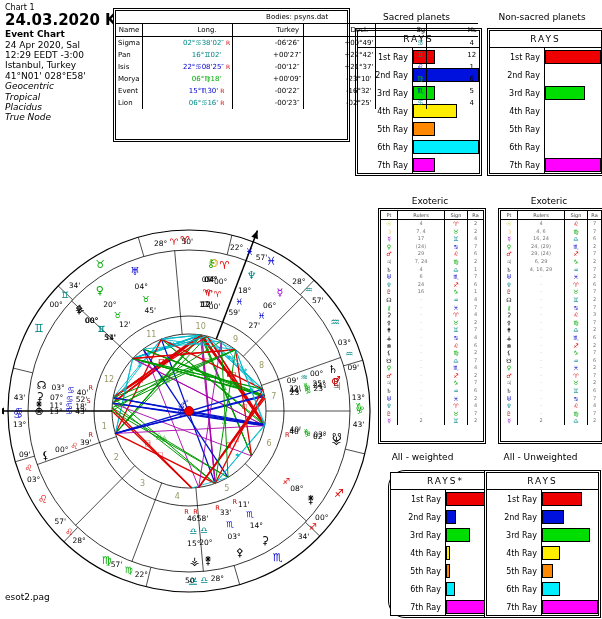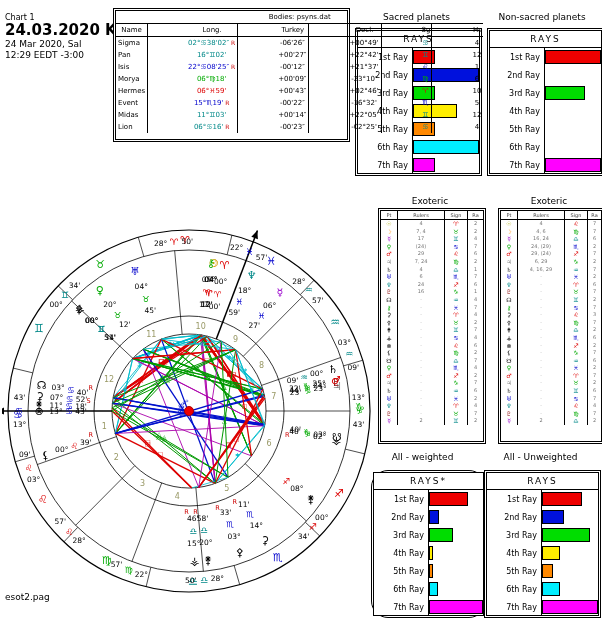--- a/index.html
+++ b/index.html
@@ -1,20 +1,20 @@
 <!DOCTYPE html>
 <html><head>
 <meta charset="utf-8">
 <style>
   html,body{margin:0;padding:0;}
   body{width:602px;height:619px;position:relative;background:#fff;
        font-family:"DejaVu Sans","Liberation Sans",sans-serif;color:#000;overflow:hidden;}
   .abs{position:absolute;}
   
-  #hdr{left:5px;top:13px;width:200px;line-height:1.15;}
+  #hdr{left:5px;top:3px;width:200px;line-height:1.15;}
   #hdr .chart-label{font-size:8px;}
   #hdr .big-title{font-size:15px;font-weight:bold;white-space:nowrap;}
   #hdr .sub{font-size:9px;font-weight:bold;}
   #hdr .line{font-size:9px;}
   #hdr .iline{font-size:9px;font-style:italic;}
   
   .dbox{border:1px solid #000;padding:1px;background:#fff;}
   .dbox-inner{border:1px solid #000;height:100%;box-sizing:border-box;background:#fff;}
   
   #bodies{left:113px;top:8px;width:233px;height:130px;z-index:5;}
@@ -41,23 +41,32 @@
   .rul-table .ru{color:#777;font-size:5px;}
   #footer-file{left:5px;top:592px;font-size:9px;}
   svg text{font-family:"DejaVu Sans","Liberation Sans",sans-serif;}
 </style>
 </head>
 <body>
 
 <div id="hdr" class="abs">
   <div class="chart-label">Chart 1</div>
   <div class="big-title">24.03.2020 Koc Bur</div>
+  <div class="sub">Event Chart</div>
   <div id="hdr-lines">
-      <div class="line">24 Mar 2020, Sal</div>
+      <div class="line">24 Apr 2020, Sal</div>
       <div class="line">12:29  EEDT -3:00</div>
+      <div class="line">Istanbul, Turkey</div>
+      <div class="line">41°N01' 028°E58'</div>
+    </div>
+  <div id="hdr-ilines">
+      <div class="iline">Geocentric</div>
+      <div class="iline">Tropical</div>
+      <div class="iline">Placidus</div>
+      <div class="iline">True Node</div>
     </div>
 </div>
 
 <div id="bodies" class="abs dbox">
   <div class="dbox-inner">
     <table>
       <thead>
         <tr>
             <td class="ttl" colspan="6">Bodies: psyns.dat</td>
           </tr>
@@ -97,42 +106,26 @@
           </tr>
           <tr>
             <td>Morya</td>
             <td class="vl c"><span style="color: rgb(0, 170, 0);">06°♍18'</span></td>
             <td class="vl c">+00'09″</td>
             <td class="vl c">-23°10'</td>
             <td class="vl c" style="color: rgb(0, 170, 0);">♍</td>
             <td class="vl c">6</td>
           </tr>
           <tr>
-            <td>Hermes</td>
-            <td class="vl c"><span style="color: rgb(221, 0, 0);">06°♓59'</span></td>
-            <td class="vl c">+00'43″</td>
-            <td class="vl c">+02°46'</td>
-            <td class="vl c" style="color: rgb(221, 0, 0);">♈</td>
-            <td class="vl c">10</td>
-          </tr>
-          <tr>
             <td>Event</td>
-            <td class="vl c"><span style="color: rgb(0, 0, 204);">15°♏19'</span><span class="flagR"> R</span></td>
+            <td class="vl c"><span style="color: rgb(0, 0, 204);">15°♏30'</span><span class="flagR"> R</span></td>
             <td class="vl c">-00'22″</td>
             <td class="vl c">-16°32'</td>
             <td class="vl c" style="color: rgb(0, 0, 204);">♏</td>
             <td class="vl c">5</td>
-          </tr>
-          <tr>
-            <td>Midas</td>
-            <td class="vl c"><span style="color: rgb(0, 136, 136);">11°♊03'</span></td>
-            <td class="vl c">+00'14″</td>
-            <td class="vl c">+22°05'</td>
-            <td class="vl c" style="color: rgb(0, 136, 136);">♊</td>
-            <td class="vl c">12</td>
           </tr>
           <tr>
             <td>Lion</td>
             <td class="vl c"><span style="color: rgb(0, 136, 136);">06°♋16'</span><span class="flagR"> R</span></td>
             <td class="vl c">-00'23″</td>
             <td class="vl c">-02°25'</td>
             <td class="vl c" style="color: rgb(0, 136, 136);">♋</td>
             <td class="vl c">4</td>
           </tr>
         </tbody>
@@ -224,21 +217,21 @@
       <div class="ray-row">
         <div class="lbl">7th Ray</div>
         <div class="barzone">
           <div class="bar" style="width: 100%; background: rgb(255, 0, 255);"></div>
         </div>
       </div>
     </div>
   </div>
 
 <div class="abs ray-title" style="left:367px;top:452px;width:111px;">All - weighted</div>
-<div class="abs dbox ray-panel" id="panel-weighted" style="left:371px;top:470px;width:111px;height:144px;border-radius:17px;">
+<div class="abs dbox ray-panel" id="panel-weighted" style="left:388px;top:470px;width:111px;height:144px;border-radius:17px;">
     <div class="dbox-inner">
       <div class="hd">RAYS*</div>
       <div class="ray-row">
         <div class="lbl">1st Ray</div>
         <div class="barzone">
           <div class="bar" style="width: 72%; background: rgb(238, 0, 0);"></div>
         </div>
       </div>
       <div class="ray-row">
         <div class="lbl">2nd Ray</div>

